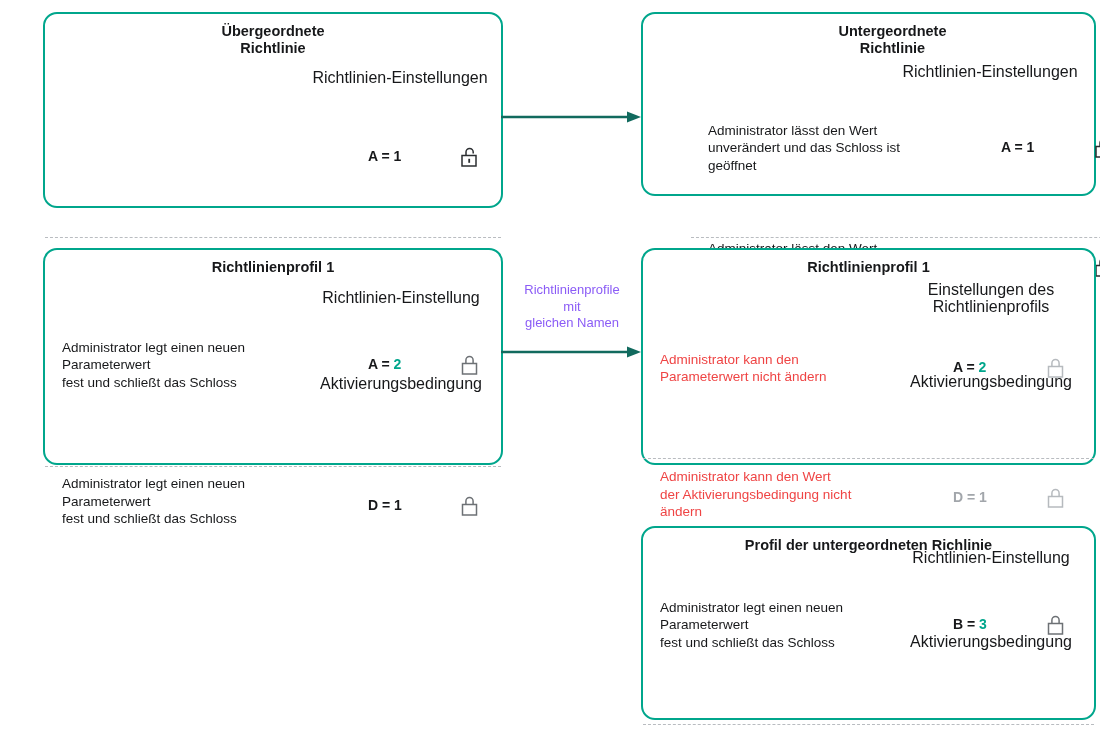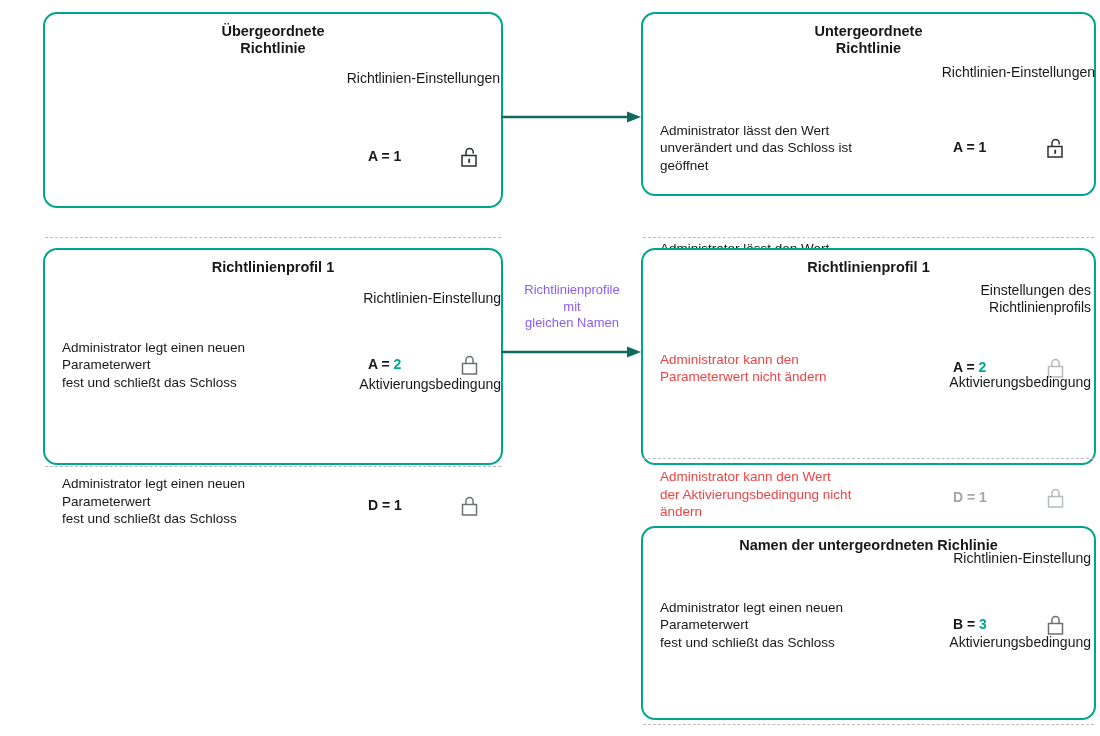--- a/index.html
+++ b/index.html
@@ -79,24 +79,24 @@
     width: 22px;
     height: 22px;
     display: flex;
     align-items: center;
     justify-content: center;
   }
 
   
   .col-caption {
     position: absolute;
-    font-size: 14px;
+    font-size: 16px;
     line-height: 16.5px;
     color: #17181a;
-    text-align: right;
+    text-align: center;
     white-space: pre-line;
   }
 
   
   .arrow { position: absolute; }
   .arrow-label {
     position: absolute;
     font-size: 13px;
     line-height: 16.5px;
     color: #8b5cf6;
@@ -143,21 +143,21 @@
       <div class="row-lock" style="left:414px; top:15px;">
         <svg width="20" height="22" viewBox="0 0 20 22">
           <rect x="2" y="9.5" width="14" height="10.5" fill="none" stroke="#2b2e31" stroke-width="1.5"></rect>
           <path d="M 6 9.5 L 6 6 A 3.6 3.6 0 0 1 13.2 6 L 13.2 7.6" fill="none" stroke="#2b2e31" stroke-width="1.5"></path>
           <rect x="8.3" y="12.8" width="1.8" height="4" fill="#2b2e31"></rect>
         </svg>
       </div>
     </div>
   </div>
 
-  <div class="card" style="left:628px; top:12px; width:455px; height:184px;">
+  <div class="card" style="left:628px; top:12px; width:455px; height:184px;padding-left:48px;">
     <div class="card-title">Untergeordnete
 Richtlinie</div>
 
     <div class="col-caption" style="left:242px; top:50px; width:210px;">Richtlinien-Einstellungen</div>
 
     <div class="row" style="left:0px; top:62px; width:359px; height:58px;">
       <div class="row-desc">Administrator lässt den Wert
 unverändert und das Schloss ist
 geöffnet</div>
       <div class="row-value" style="left:310px; top:20px;">
@@ -289,21 +289,21 @@
 gleichen Namen</div>
 
   <div class="arrow" style="left:488px; top:345px; width:142px; height:14px;">
     <svg width="142" height="14" viewBox="0 0 142 14">
       <line x1="0" y1="7" x2="126" y2="7" stroke="#116a5e" stroke-width="2.5"></line>
       <polygon points="126,1.5 140,7 126,12.5" fill="#116a5e"></polygon>
     </svg>
   </div>
 
   <div class="card" style="left:628px; top:526px; width:455px; height:194px;">
-    <div class="card-title">Namen der untergeordneten Richlinie</div>
+    <div class="card-title">Profil der untergeordneten Richlinie</div>
 
     <div class="col-caption" style="left:248px; top:22px; width:200px;">Richtlinien-Einstellung</div>
 
     <div class="row" style="left:0px; top:38px; width:451px; height:66px;">
       <div class="row-desc">Administrator legt einen neuen
 Parameterwert
 fest und schließt das Schloss</div>
       <div class="row-value" style="left:310px; top:24px;">
         <span>B</span>
         <span>=</span>

